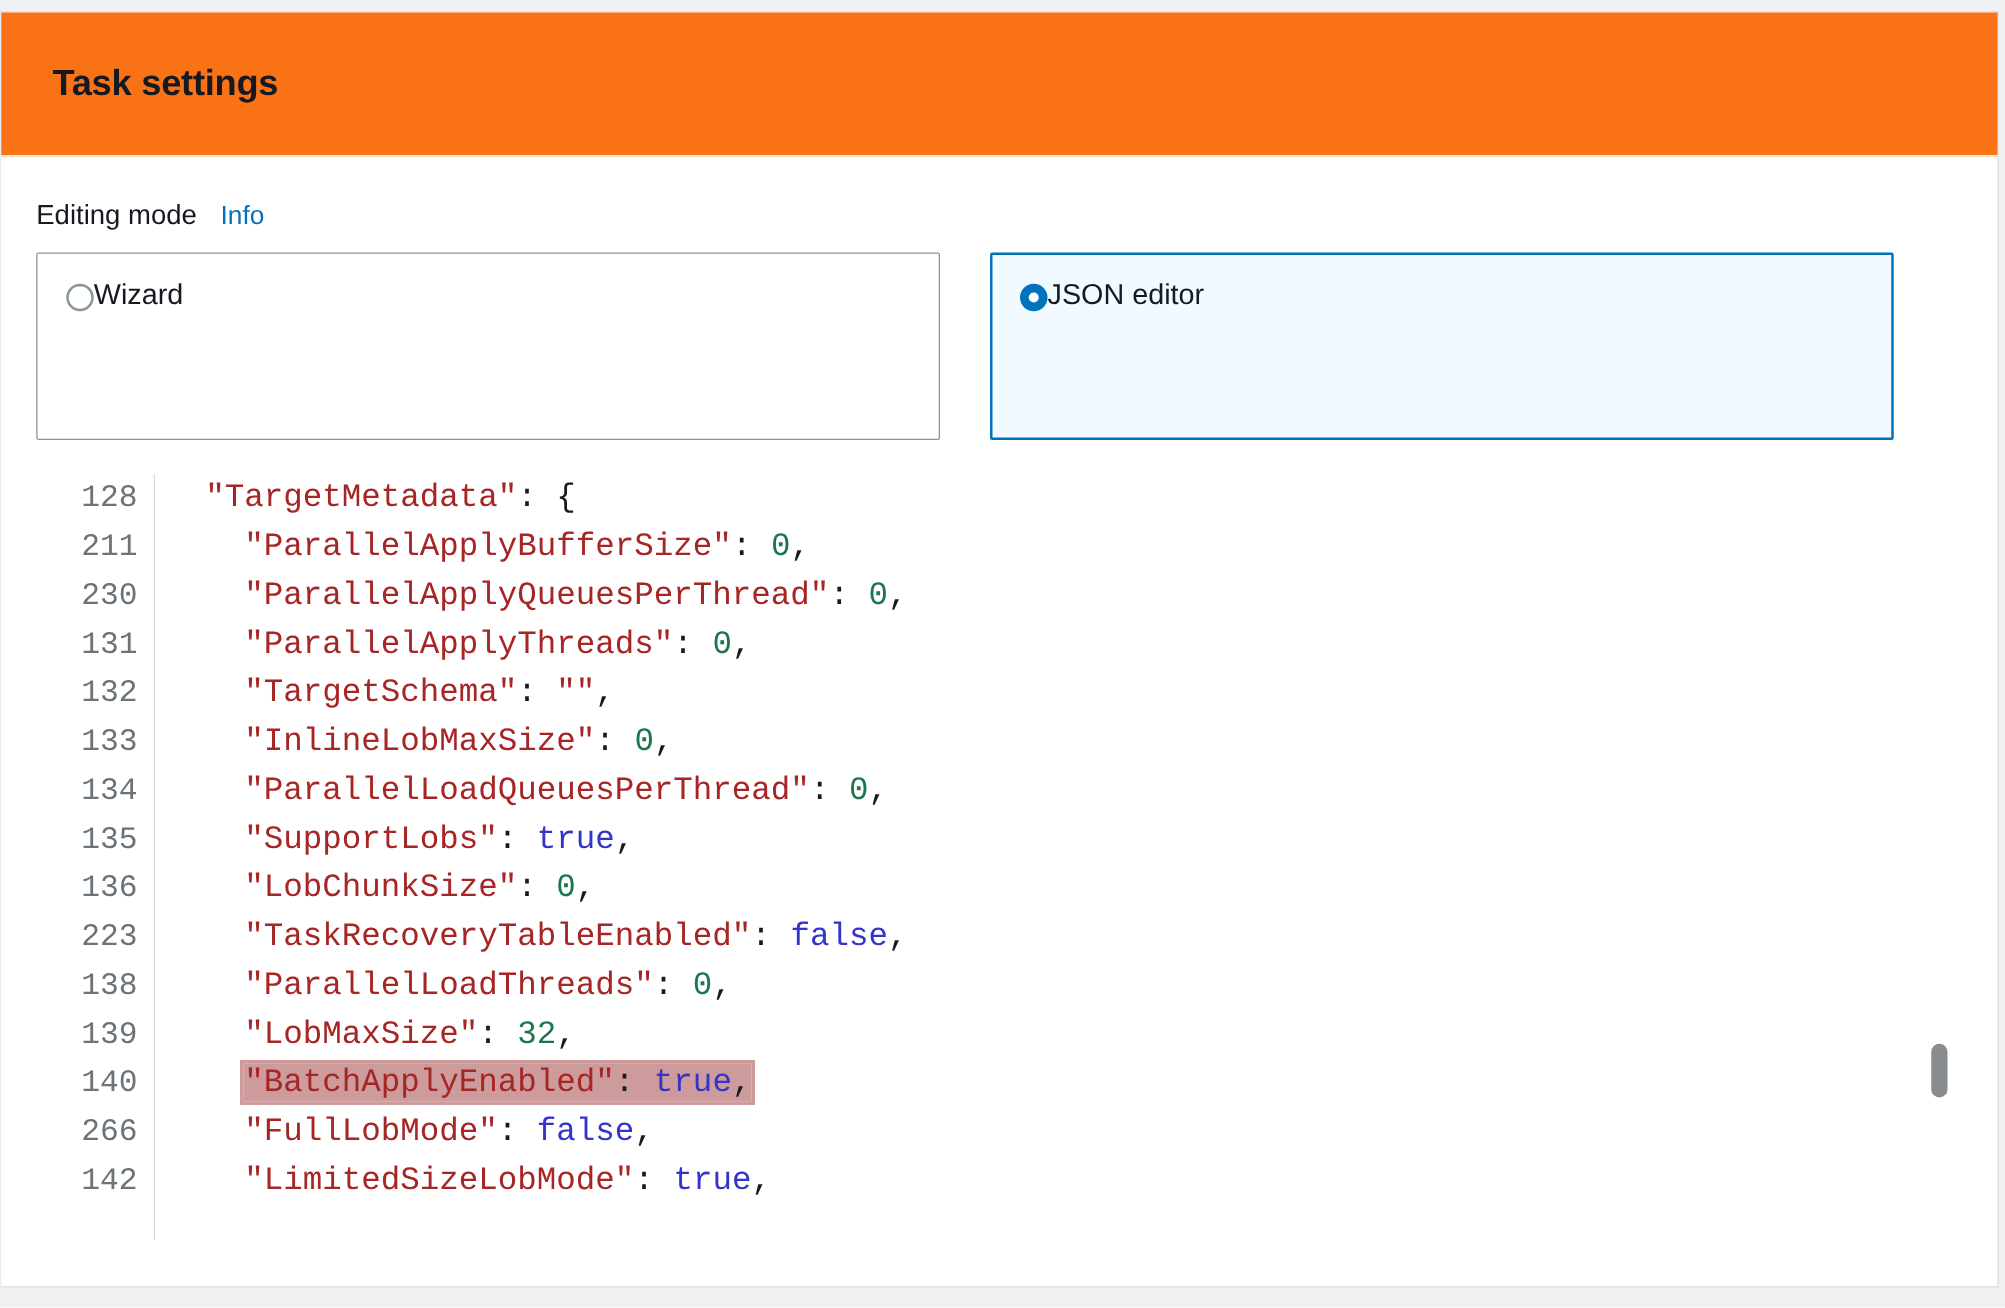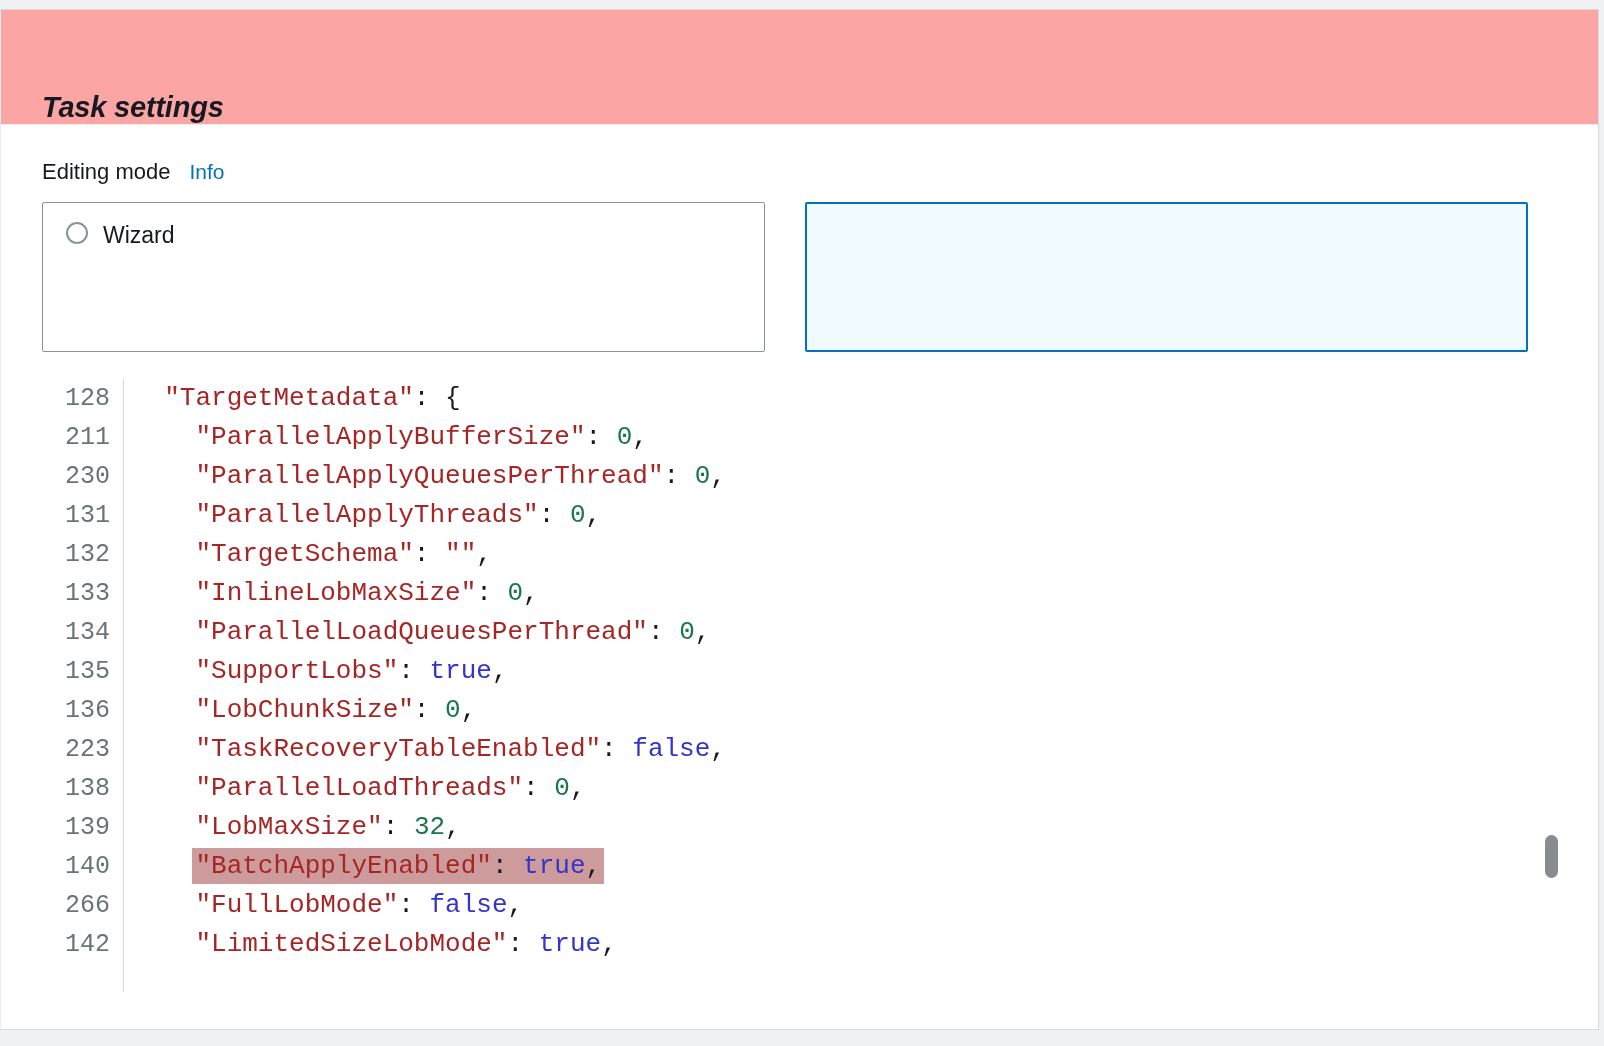--- a/index.html
+++ b/index.html
@@ -20,48 +20,48 @@
     color:#16191f;
     overflow:hidden;
   }
   .panel{
     position:absolute;left:0;top:9px;width:1599px;height:1021px;
     background:#ffffff;
     border:1px solid #d5dbdb;
     border-left-color:#eaeded;
   }
   .panel-header{
-    height:115px;background:#fca5a5;border-bottom:1px solid #eaeded;
-    display:flex;align-items:flex-end;padding:0 41px;font-style:italic;
+    height:115px;background:#f97316;border-bottom:1px solid #eaeded;
+    display:flex;align-items:center;padding:0 41px;
   }
   .page-title{
     font-size:29px;font-weight:700;color:#16191f;letter-spacing:-0.2px;margin:0;
   }
   .panel-body{
-    padding:34px 41px 0 41px;
+    padding:34px 41px 0 28px;
   }
   .mode-row{
     display:flex;align-items:baseline;gap:19px;
     font-size:22px;color:#16191f;margin-bottom:17px;
   }
   .info-link{
     color:var(--accent);font-weight:400;font-size:21px;cursor:pointer;text-decoration:none;
   }
   .tiles{display:flex;gap:40px;}
   .tile{
     width:723px;height:150px;background:#fff;
     border:1px solid #8b949b;border-radius:2px;
     padding:19px 23px;cursor:pointer;
   }
   .tile.selected{
     border:2px solid var(--accent);
     background:var(--selected-tile-bg);
     padding:18px 22px;
   }
-  .tile-head{display:flex;align-items:flex-start;gap:15px;}
+  .tile-head{display:flex;align-items:flex-end;}
   .radio{
     width:22px;height:22px;border-radius:50%;flex:none;
     border:2px solid #879596;background:#fff;cursor:pointer;
   }
   .radio.checked{border:none;background:var(--accent);position:relative;}
   .radio.checked::after{
     content:"";position:absolute;left:7px;top:7px;width:8px;height:8px;
     border-radius:50%;background:#fff;
   }
   .tile-label{font-size:23px;color:#16191f;}
@@ -116,20 +116,24 @@
     <div class="tiles">
 
       <div class="tile">
         <div class="tile-head">
           <span class="radio"></span>
           <span class="tile-label">Wizard</span>
         </div>
       </div>
 
       <div class="tile selected">
+        <div class="tile-head">
+          <span class="radio checked"></span>
+          <span class="tile-label">JSON editor</span>
+        </div>
       </div>
 
     </div>
   </div>
 
   <div class="editor">
     <div class="gutter">
         <div class="gnum">128</div>
         <div class="gnum">211</div>
         <div class="gnum">230</div>

